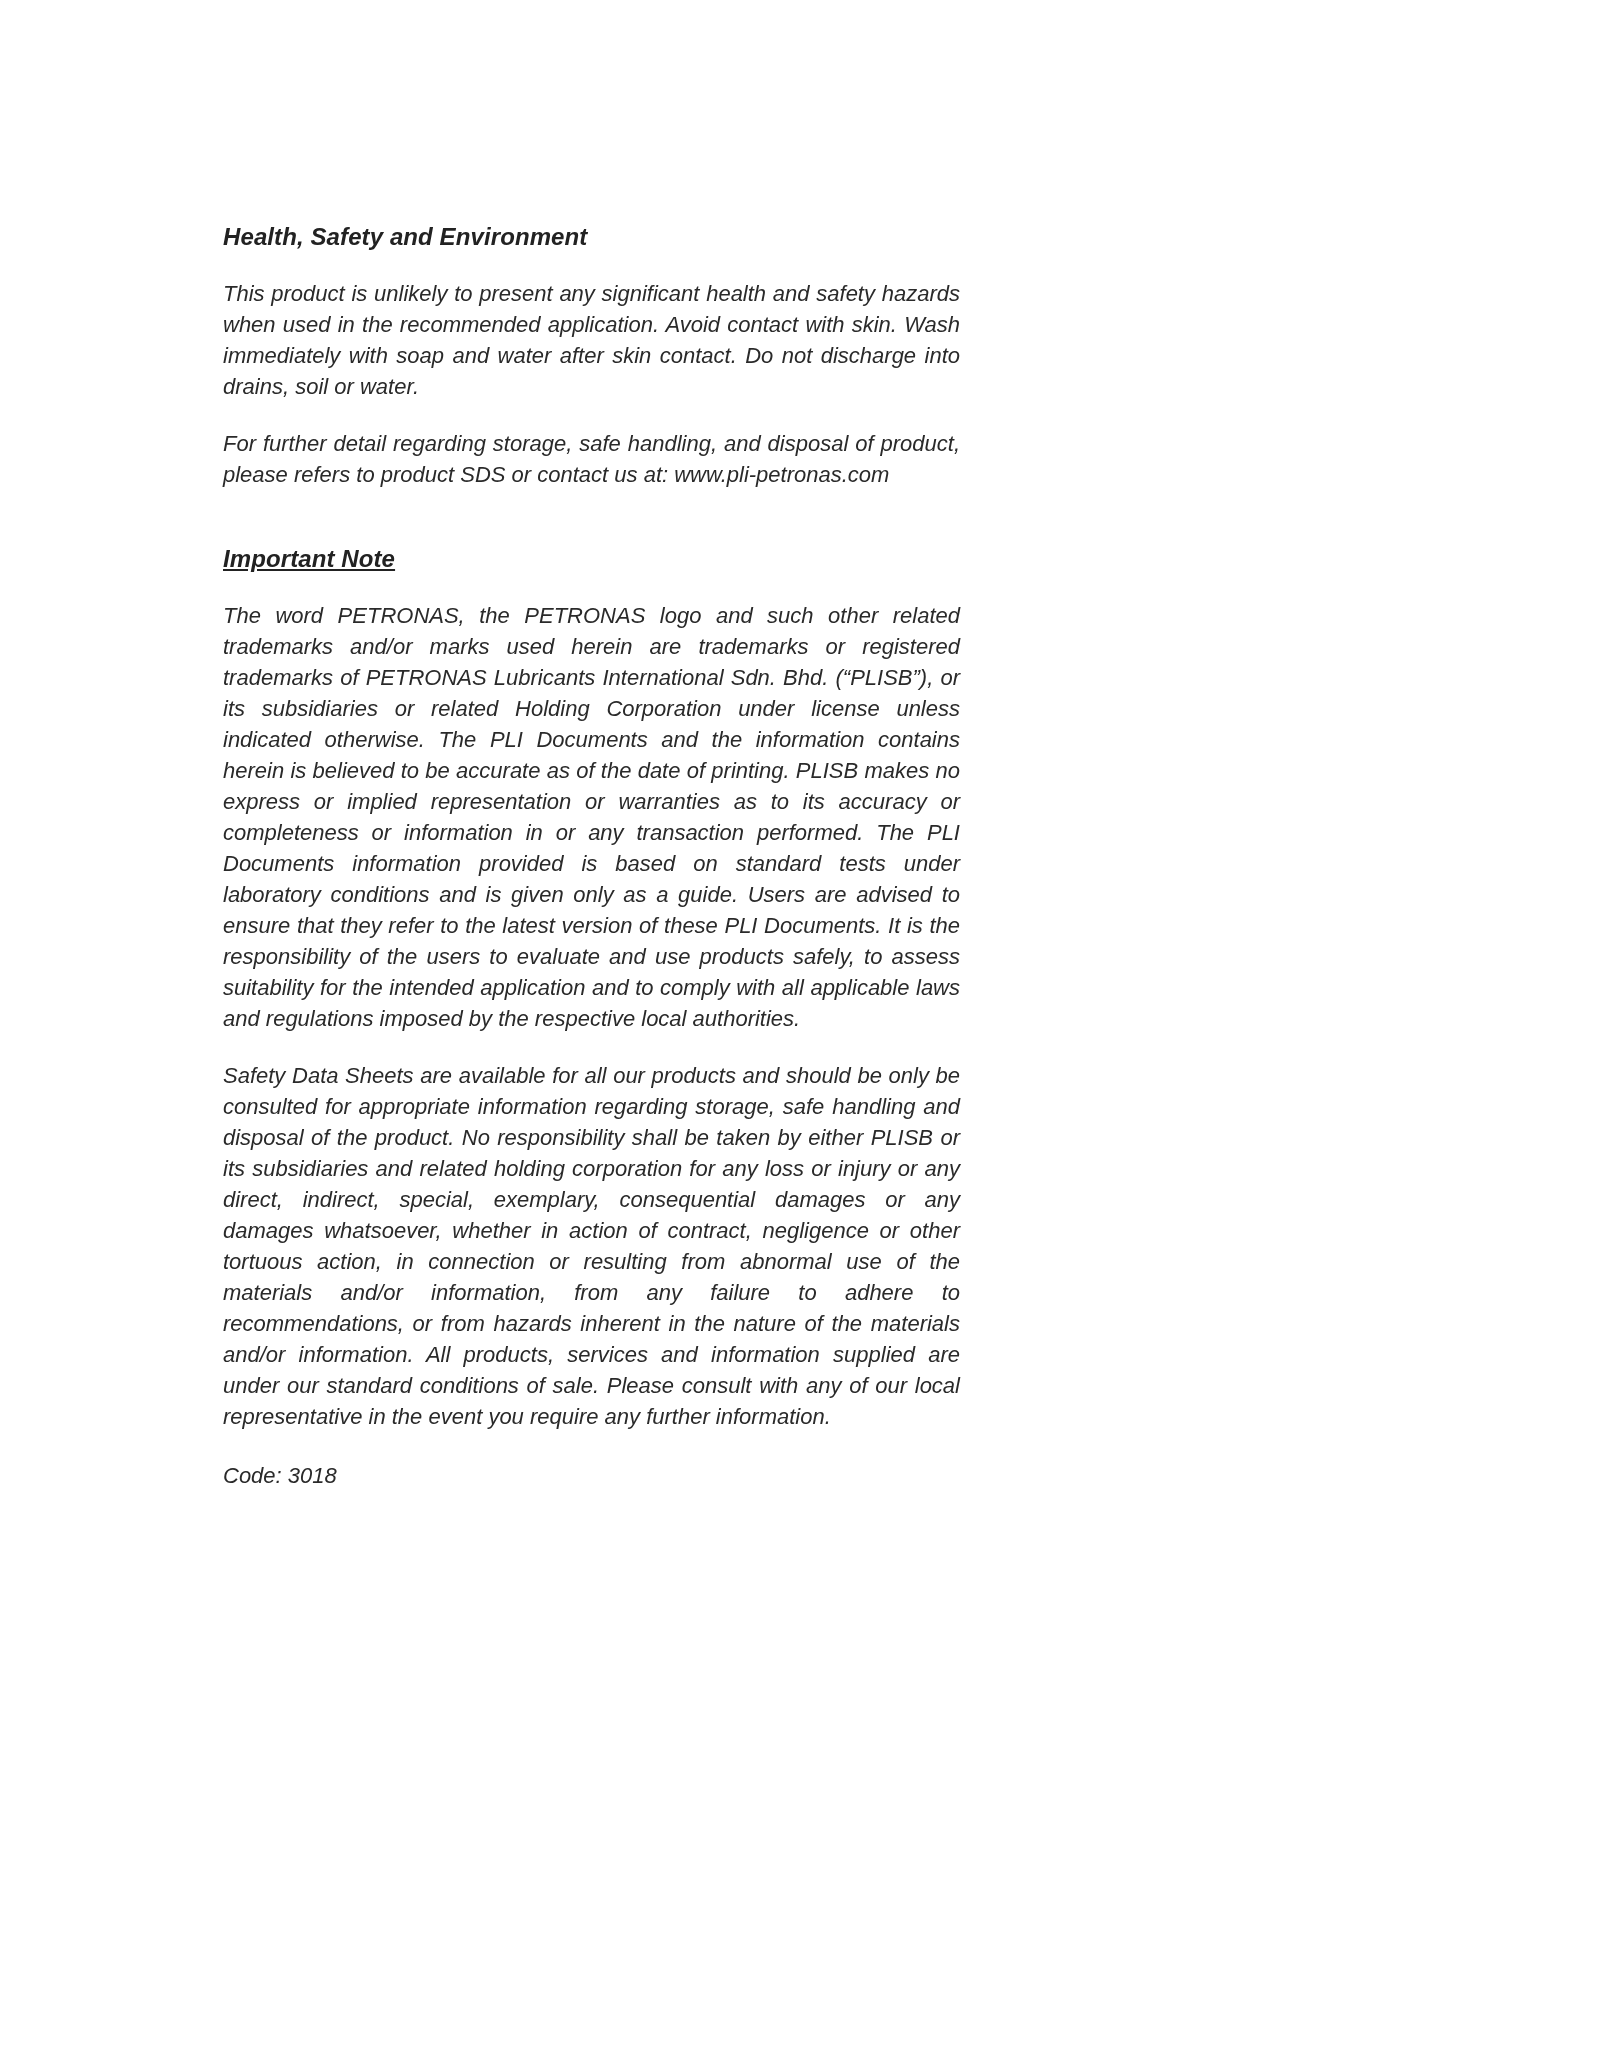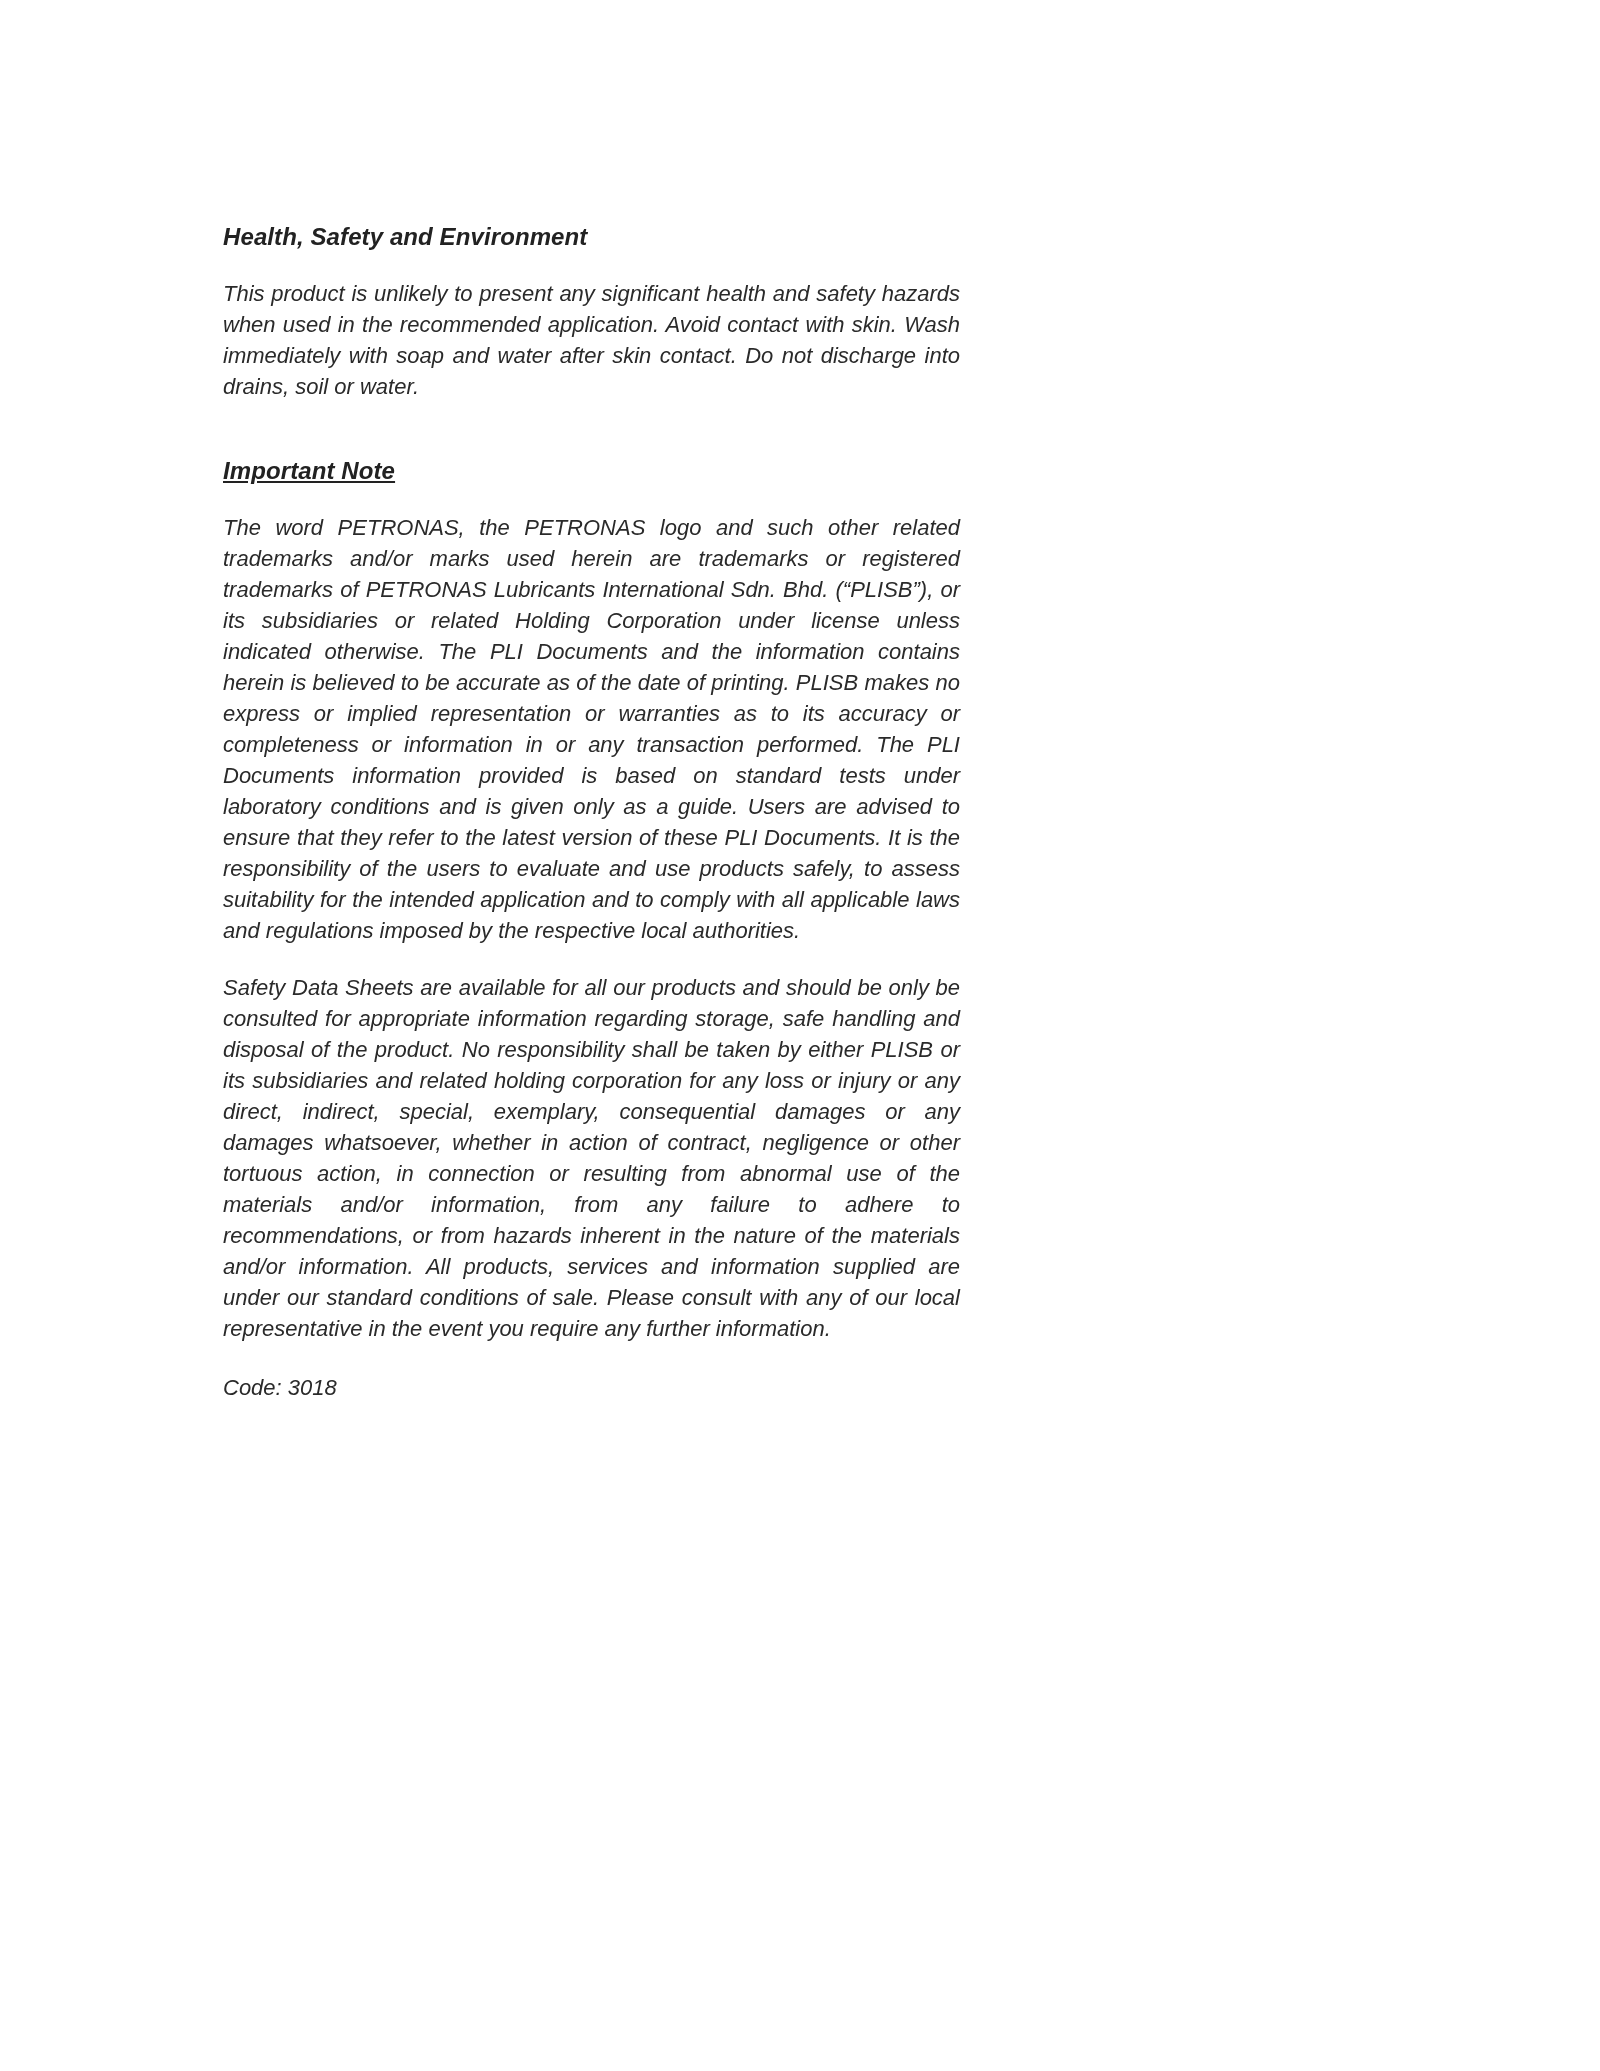--- a/index.html
+++ b/index.html
@@ -72,20 +72,21 @@
 <body>
 
 <div class="page">
 
   <main class="content">
 
     <h2 class="doc-heading first">Health, Safety and Environment</h2>
 
     <p class="doc-para after-heading">This product is unlikely to present any significant health and safety hazards when used in the recommended application. Avoid contact with skin. Wash immediately with soap and water after skin contact. Do not discharge into drains, soil or water.</p>
 
+    <p class="doc-para">For further detail regarding storage, safe handling, and disposal of product, please refers to product SDS or contact us at: www.pli-petronas.com</p>
 
     <h2 class="doc-heading spaced">Important Note</h2>
 
     <p class="doc-para after-heading">The word PETRONAS, the PETRONAS logo and such other related trademarks and/or marks used herein are trademarks or registered trademarks of PETRONAS Lubricants International Sdn. Bhd. (“PLISB”), or its subsidiaries or related Holding Corporation under license unless indicated otherwise. The PLI Documents and the information contains herein is believed to be accurate as of the date of printing. PLISB makes no express or implied representation or warranties as to its accuracy or completeness or information in or any transaction performed. The PLI Documents information provided is based on standard tests under laboratory conditions and is given only as a guide. Users are advised to ensure that they refer to the latest version of these PLI Documents. It is the responsibility of the users to evaluate and use products safely, to assess suitability for the intended application and to comply with all applicable laws and regulations imposed by the respective local authorities.</p>
 
     <p class="doc-para">Safety Data Sheets are available for all our products and should be only be consulted for appropriate information regarding storage, safe handling and disposal of the product. No responsibility shall be taken by either PLISB or its subsidiaries and related holding corporation for any loss or injury or any direct, indirect, special, exemplary, consequential damages or any damages whatsoever, whether in action of contract, negligence or other tortuous action, in connection or resulting from abnormal use of the materials and/or information, from any failure to adhere to recommendations, or from hazards inherent in the nature of the materials and/or information. All products, services and information supplied are under our standard conditions of sale. Please consult with any of our local representative in the event you require any further information.</p>
 
     <p class="doc-para code-line">Code: 3018</p>
 
   </main>

